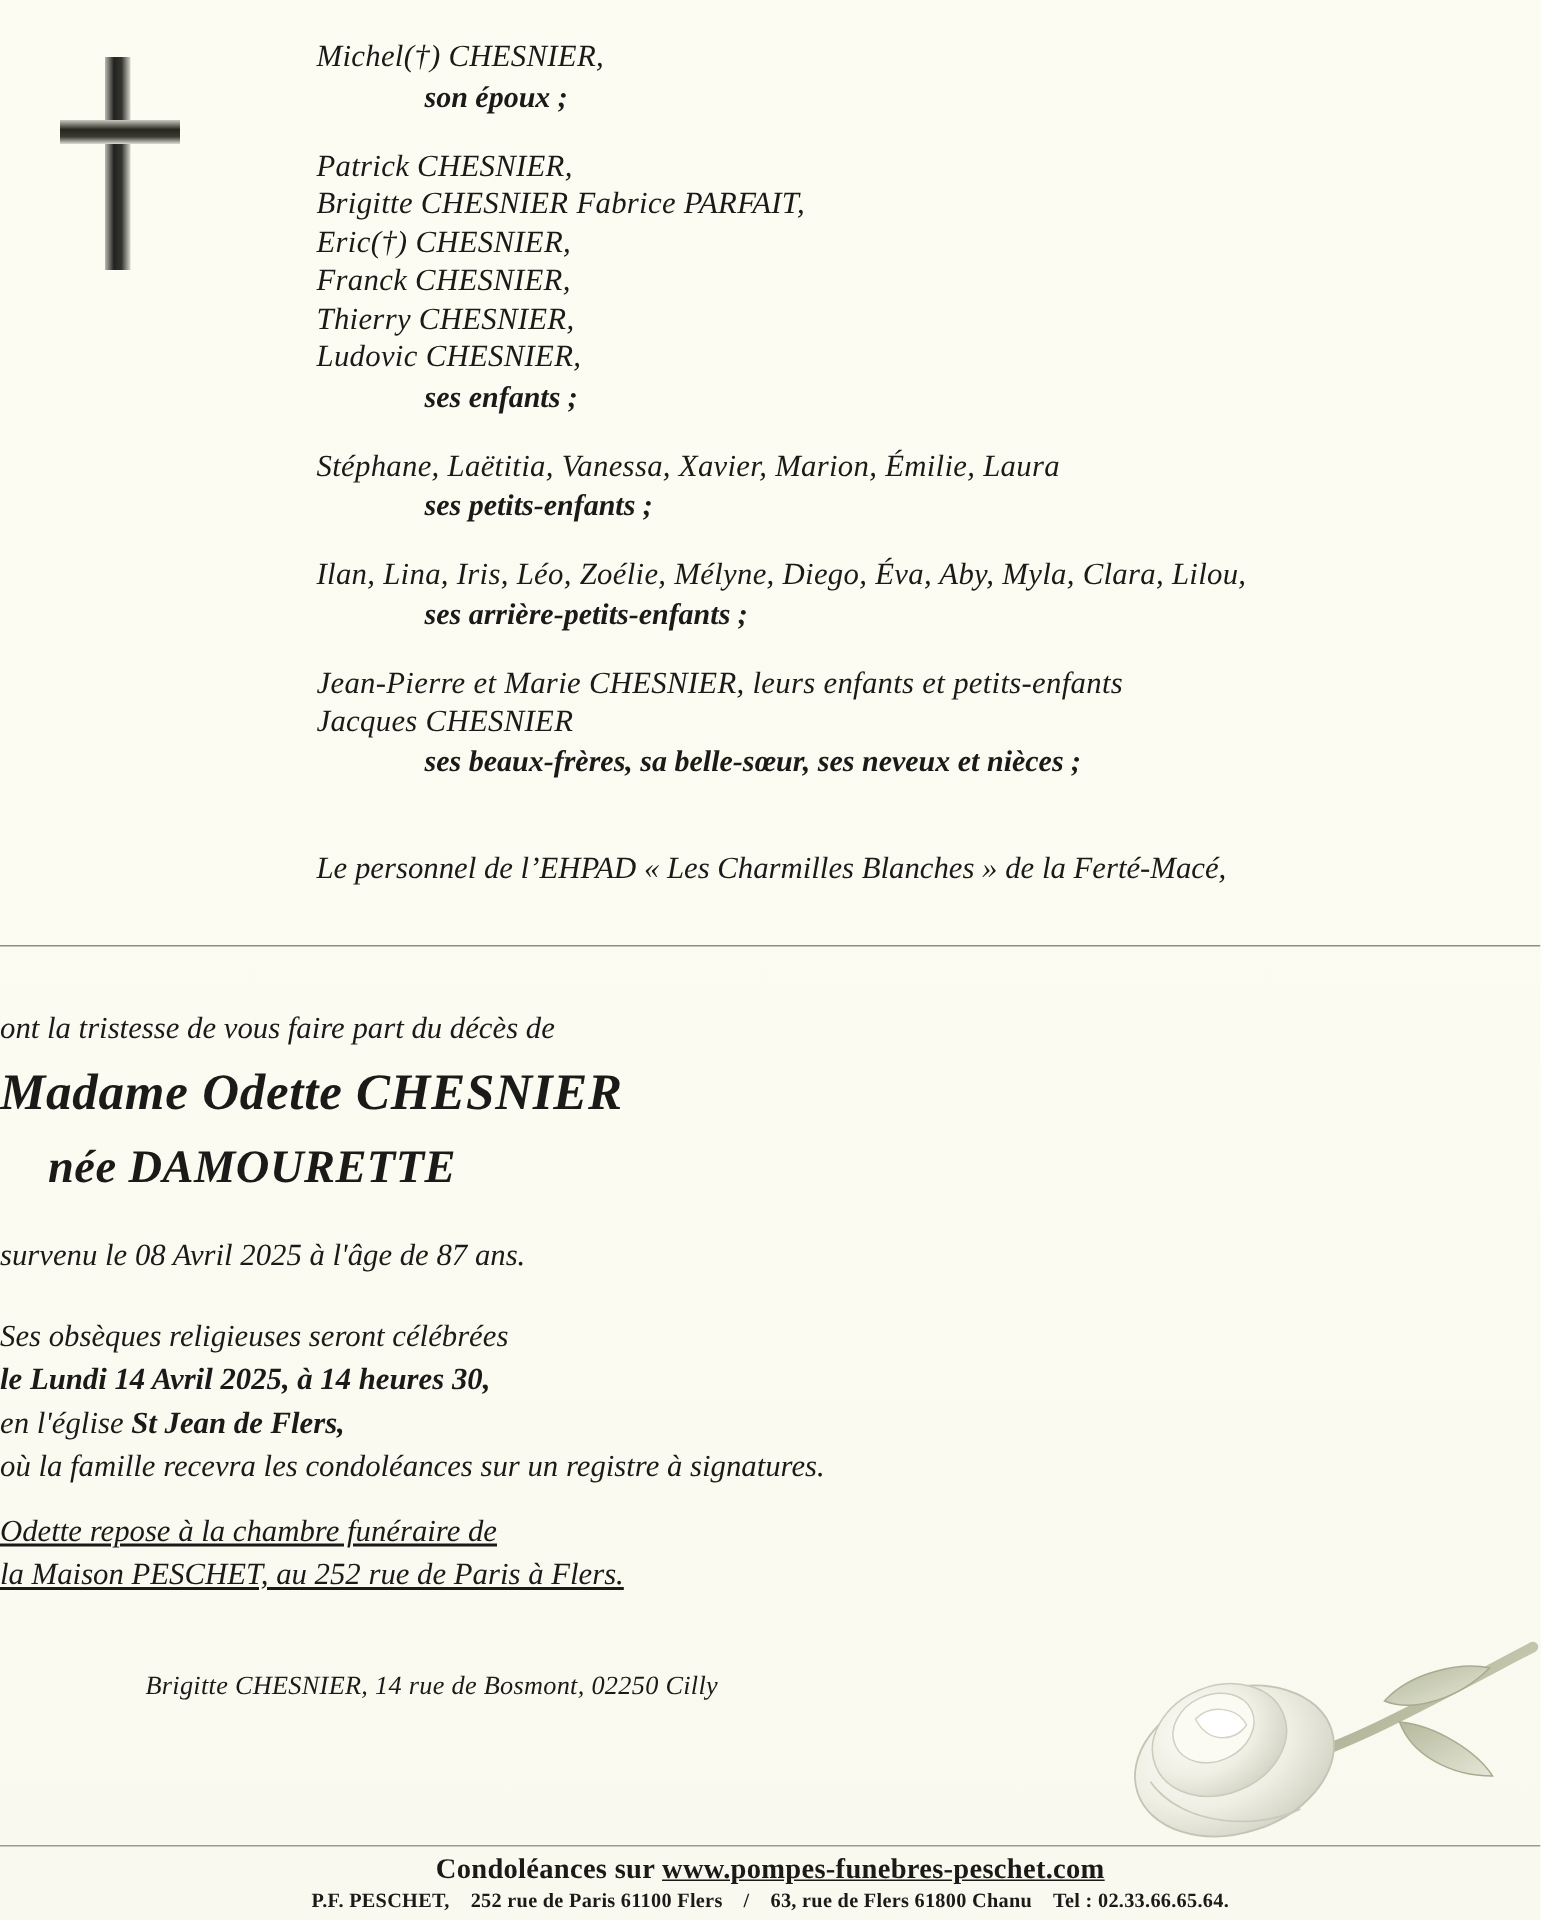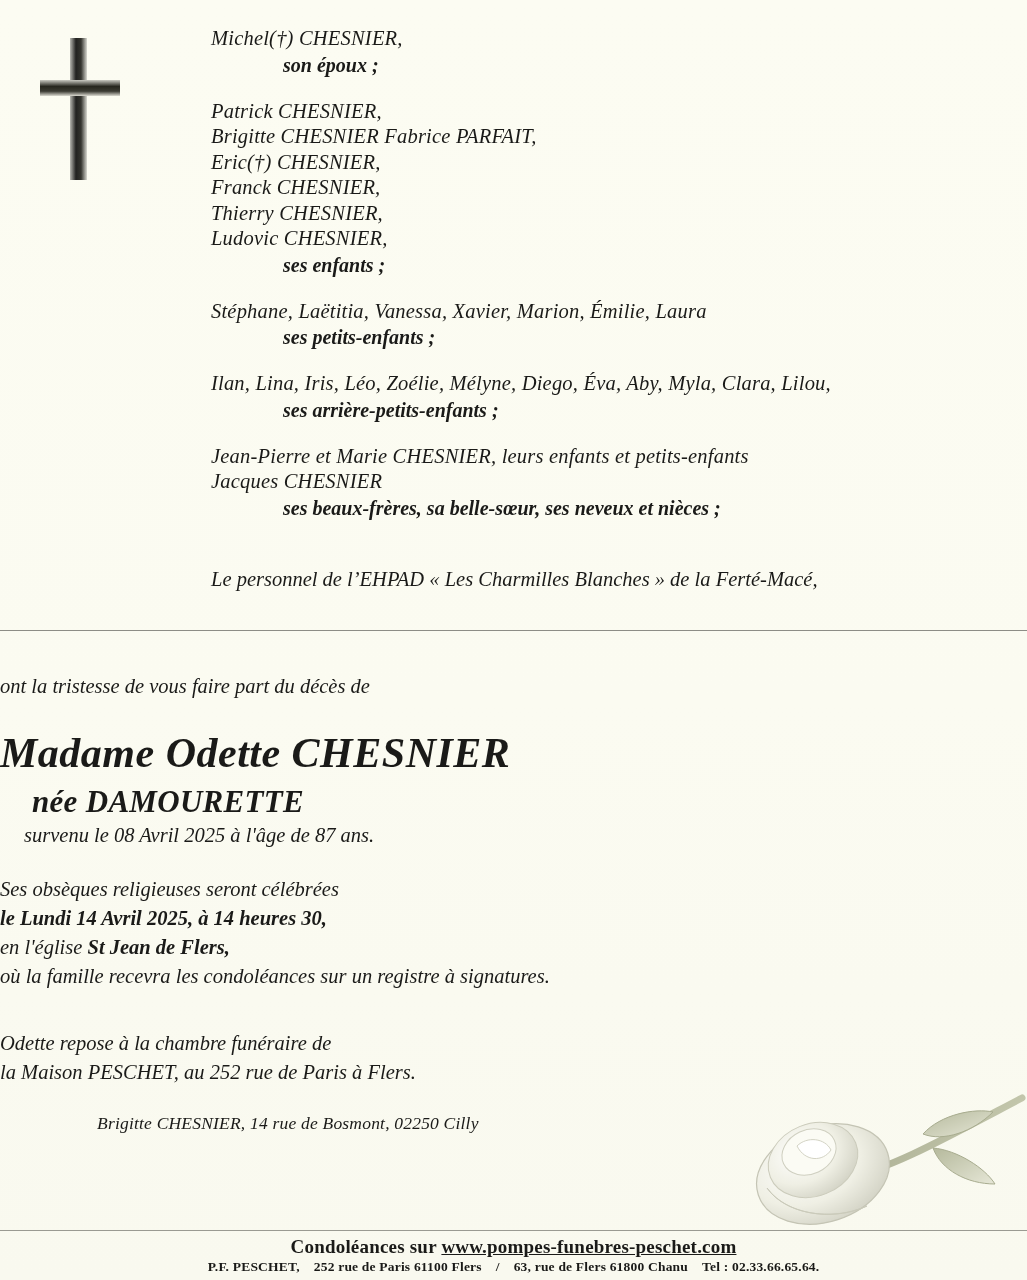--- a/index.html
+++ b/index.html
@@ -92,55 +92,56 @@
     box-sizing: border-box;
   }
   .intro {
     font-style: italic;
     font-size: 20.5px;
     line-height: 27px;
   }
   .name-main {
     font-weight: bold;
     font-style: italic;
-    font-size: 42px;
+    font-size: 34px;
     line-height: 58px;
     letter-spacing: 0.5px;
-    margin-top: 24px;
+    margin-top: 0;
   }
   .name-nee {
     font-weight: bold;
     font-style: italic;
     font-size: 31px;
     line-height: 40px;
     letter-spacing: 0.3px;
     padding-left: 32px;
   }
   .death-line {
     font-style: italic;
     font-size: 20.5px;
     line-height: 27px;
-    padding-left: 24px;
+    margin-top: 26px;
   }
   .block-service {
     margin-top: 26px;
   }
   .block-service div {
     font-style: italic;
     font-size: 20.5px;
     line-height: 29px;
   }
   .block-service .b {
     font-weight: bold;
   }
   .block-service .mix b {
     font-weight: bold;
   }
   .block-rest {
-    margin-top: 38px;
+    margin-top: 14px;
+    text-decoration: underline;
   }
   .block-rest div {
     font-style: italic;
     font-size: 20.5px;
     line-height: 29px;
   }
 
   
   .sender {
     position: absolute;

